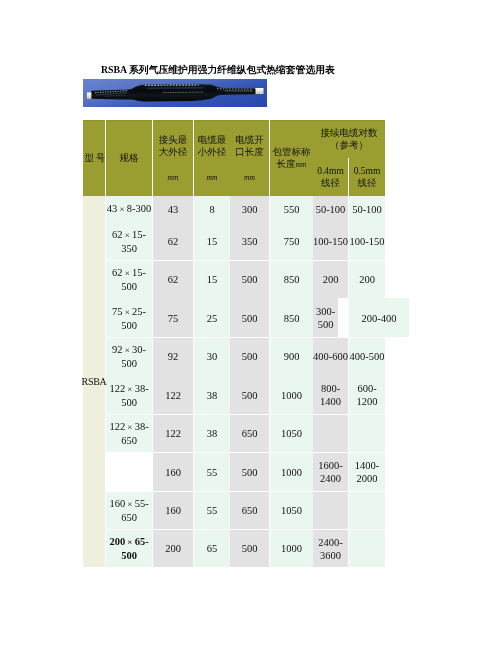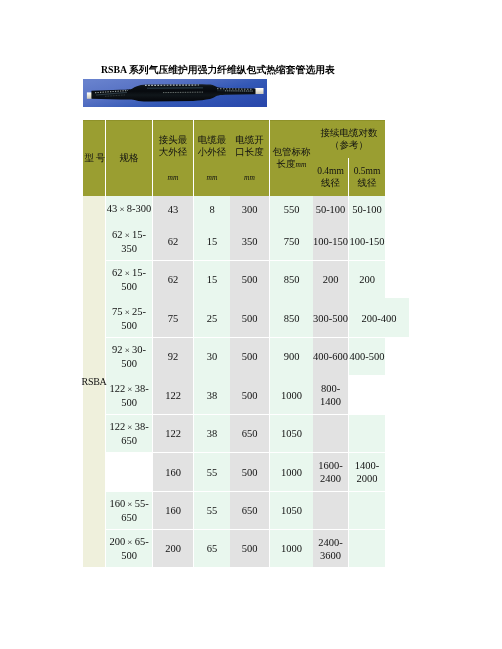--- a/index.html
+++ b/index.html
@@ -251,21 +251,21 @@
           </div>
           <div class="cell c-mint cell-cable-min-diameter" style="left: 111px; width: 36px;">
             <div class="inner">25</div>
           </div>
           <div class="cell c-gray cell-cable-open-length" style="left: 147px; width: 39px;">
             <div class="inner">500</div>
           </div>
           <div class="cell c-mint cell-sleeve-nominal-length" style="left: 187px; width: 43px;">
             <div class="inner">850</div>
           </div>
-          <div class="cell c-gray cell-pairs-04mm" style="left: 230px; width: 35px;">
+          <div class="cell c-gray cell-pairs-04mm" style="left: 230px; width: 25px;">
             <div class="inner">300-500</div>
           </div>
           <div class="cell c-mint cell-pairs-05mm" style="left: 266px; width: 60px;">
             <div class="inner">200-400</div>
           </div>
         </div>
         <div class="row" style="position: absolute; left: 0px; width: 302px; top: 141px; height: 38px;">
           <div class="cell c-mint cell-spec" style="left: 23px; width: 46px;">
             <div class="inner"><span class="nb">92<span class="mult">×</span>30-</span><wbr><span class="nb">500</span></div>
           </div>
@@ -300,20 +300,23 @@
           </div>
           <div class="cell c-gray cell-cable-open-length" style="left: 147px; width: 39px;">
             <div class="inner">500</div>
           </div>
           <div class="cell c-mint cell-sleeve-nominal-length" style="left: 187px; width: 43px;">
             <div class="inner">1000</div>
           </div>
           <div class="cell c-gray cell-pairs-04mm" style="left: 230px; width: 35px;">
             <div class="inner">800-1400</div>
           </div>
+          <div class="cell c-mint cell-pairs-05mm" style="left: 266px; width: 36px;">
+            <div class="inner">600-1200</div>
+          </div>
         </div>
         <div class="row" style="position: absolute; left: 0px; width: 302px; top: 218px; height: 38px;">
           <div class="cell c-mint cell-spec" style="left: 23px; width: 46px;">
             <div class="inner"><span class="nb">122<span class="mult">×</span>38-</span><wbr><span class="nb">650</span></div>
           </div>
           <div class="cell c-gray cell-joint-max-diameter" style="left: 70px; width: 40px;">
             <div class="inner">122</div>
           </div>
           <div class="cell c-mint cell-cable-min-diameter" style="left: 111px; width: 36px;">
             <div class="inner">38</div>
@@ -368,21 +371,21 @@
             <div class="inner">1050</div>
           </div>
           <div class="cell c-gray cell-pairs-04mm" style="left: 230px; width: 35px;">
             <div class="inner"></div>
           </div>
           <div class="cell c-mint cell-pairs-05mm" style="left: 266px; width: 36px;">
             <div class="inner"></div>
           </div>
         </div>
         <div class="row" style="position: absolute; left: 0px; width: 302px; top: 333px; height: 38px;">
-          <div class="cell c-mint cell-spec" style="left: 23px; width: 46px;">
+          <div class="cell c-mint cell-spec" style="left: 23px; width: 46px; font-weight: bold;">
             <div class="inner"><span class="nb">200<span class="mult">×</span>65-</span><wbr><span class="nb">500</span></div>
           </div>
           <div class="cell c-gray cell-joint-max-diameter" style="left: 70px; width: 40px;">
             <div class="inner">200</div>
           </div>
           <div class="cell c-mint cell-cable-min-diameter" style="left: 111px; width: 36px;">
             <div class="inner">65</div>
           </div>
           <div class="cell c-gray cell-cable-open-length" style="left: 147px; width: 39px;">
             <div class="inner">500</div>

